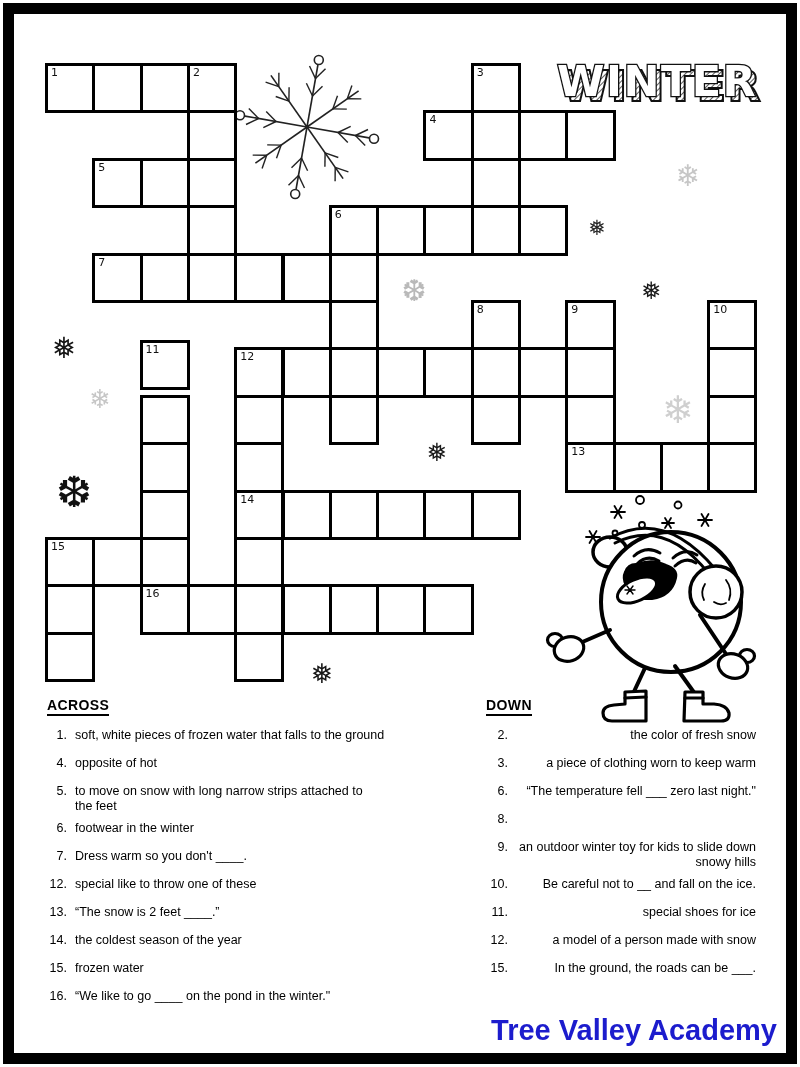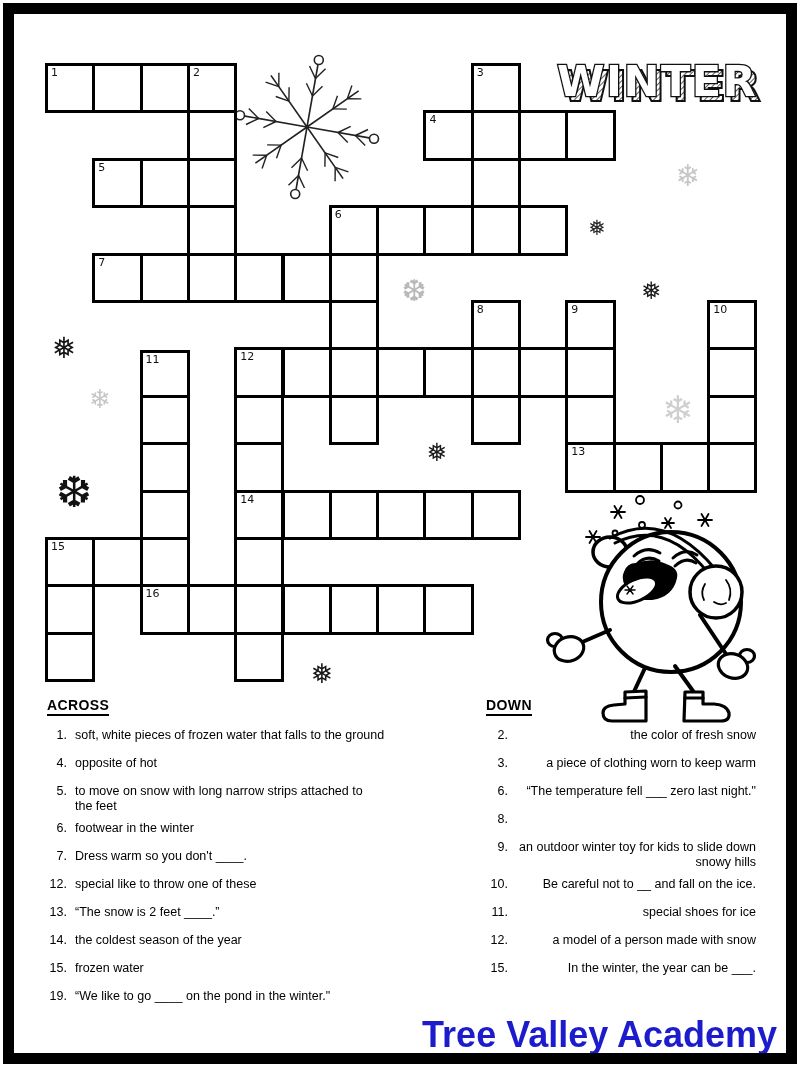--- a/index.html
+++ b/index.html
@@ -35,21 +35,21 @@
   .clue{display:flex;margin-bottom:13px;font-size:12.5px;line-height:15px;}
   .clue.tight{margin-bottom:7px;}
   .cnum{flex:none;width:22px;text-align:right;margin-right:8px;}
   .cluecol.down .cnum{width:24px;}
   .ctext{flex:1;white-space:pre-line;}
   .cluecol.across .ctext{max-width:340px;}
   .cluecol.down .ctext{max-width:240px;text-align:right;}
   .ctext.just{text-align:justify;}
 
   
-  .branding{position:absolute;right:23px;top:1014px;font-weight:bold;font-size:36px;z-index:8;}
+  .branding{position:absolute;right:23px;top:1014px;font-weight:bold;font-size:29px;z-index:8;}
 </style>
 </head>
 <body>
 
 <div class="page">
   <div class="frame"></div>
 
   <div class="flakelayer">
       <span class="flake" style="left: 688px; top: 176px; font-size: 30px; color: rgb(198, 198, 198);">❄</span>
       <span class="flake" style="left: 597px; top: 228px; font-size: 21px; color: rgb(34, 34, 34);">❅</span>
@@ -155,21 +155,21 @@
       <div class="cell" style="left: 328.8px; top: 300px;"></div>
       <div class="cell" style="left: 470.7px; top: 300px;">
         <span class="cellnum">8</span>
       </div>
       <div class="cell" style="left: 565.3px; top: 300px;">
         <span class="cellnum">9</span>
       </div>
       <div class="cell" style="left: 707.2px; top: 300px;">
         <span class="cellnum">10</span>
       </div>
-      <div class="cell" style="left: 139.6px; top: 350px;">
+      <div class="cell" style="left: 139.6px; top: 340px;">
         <span class="cellnum">11</span>
       </div>
       <div class="cell" style="left: 234.2px; top: 347.4px;">
         <span class="cellnum">12</span>
       </div>
       <div class="cell" style="left: 281.5px; top: 347.4px;"></div>
       <div class="cell" style="left: 328.8px; top: 347.4px;"></div>
       <div class="cell" style="left: 376.1px; top: 347.4px;"></div>
       <div class="cell" style="left: 423.4px; top: 347.4px;"></div>
       <div class="cell" style="left: 470.7px; top: 347.4px;"></div>
@@ -328,21 +328,21 @@
         </div>
         <div class="clue">
           <span class="cnum">14.</span>
           <span class="ctext">the coldest season of the year</span>
         </div>
         <div class="clue">
           <span class="cnum">15.</span>
           <span class="ctext">frozen water</span>
         </div>
         <div class="clue">
-          <span class="cnum">19.</span>
+          <span class="cnum">16.</span>
           <span class="ctext">“We like to go ____ on the pond in the winter."</span>
         </div>
       </div>
   </div>
 
   <div class="cluecol down">
     <div class="clues-header">DOWN</div>
     <div class="cluelist">
         <div class="clue">
           <span class="cnum">2.</span>
@@ -370,19 +370,19 @@
         <div class="clue">
           <span class="cnum">11.</span>
           <span class="ctext">special shoes for ice</span>
         </div>
         <div class="clue">
           <span class="cnum">12.</span>
           <span class="ctext">a model of a person made with snow</span>
         </div>
         <div class="clue">
           <span class="cnum">15.</span>
-          <span class="ctext">In the winter, the year can be ___.</span>
+          <span class="ctext">In the ground, the roads can be ___.</span>
         </div>
       </div>
   </div>
 
   <div class="branding" style="color: rgb(28, 28, 205);">Tree Valley Academy</div>
 </div>
 
 </body></html>

